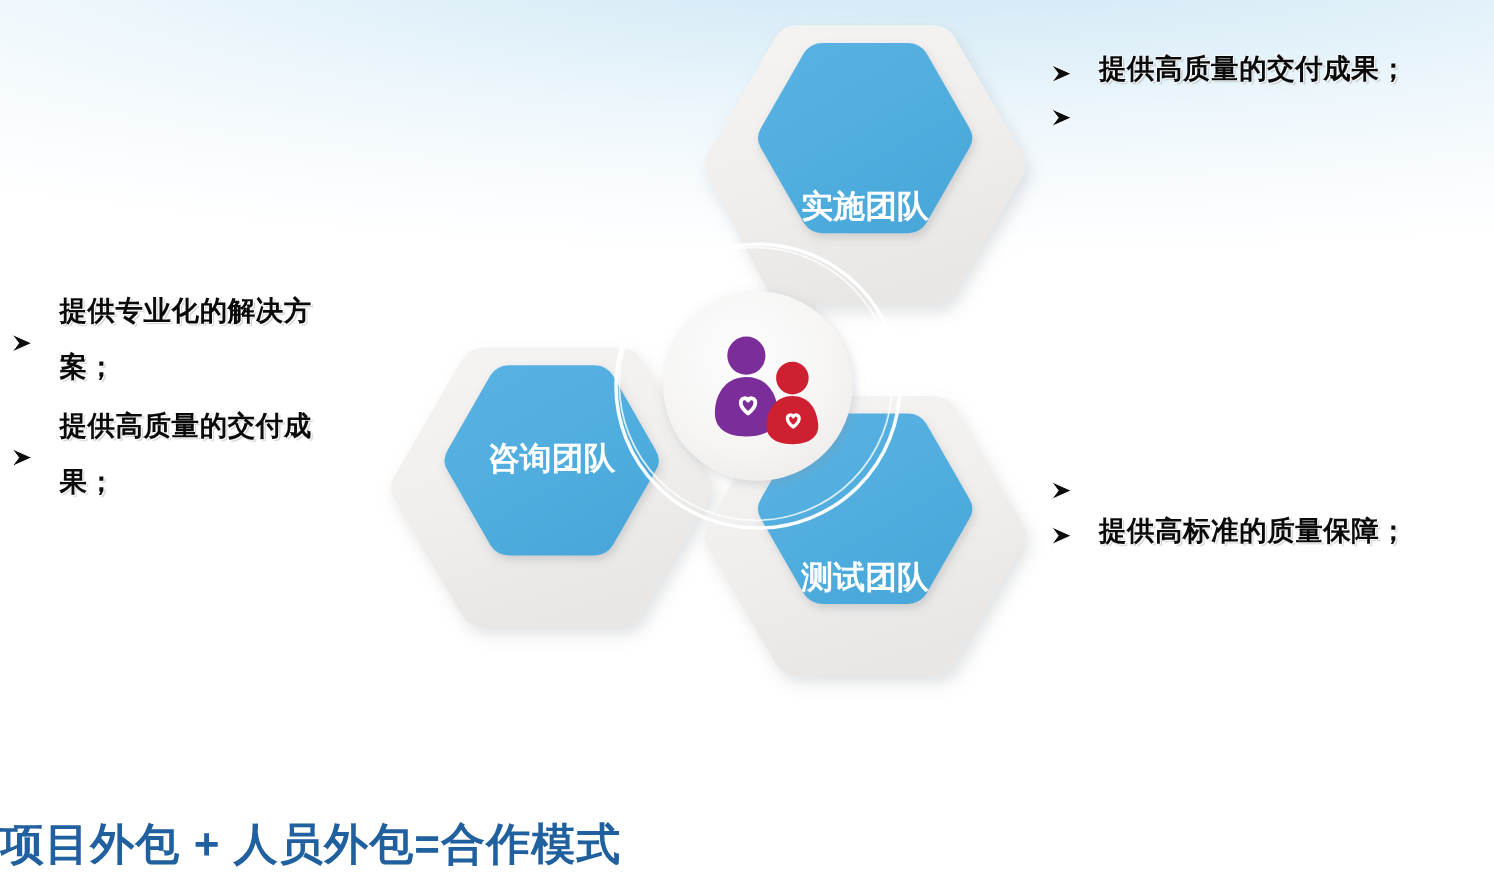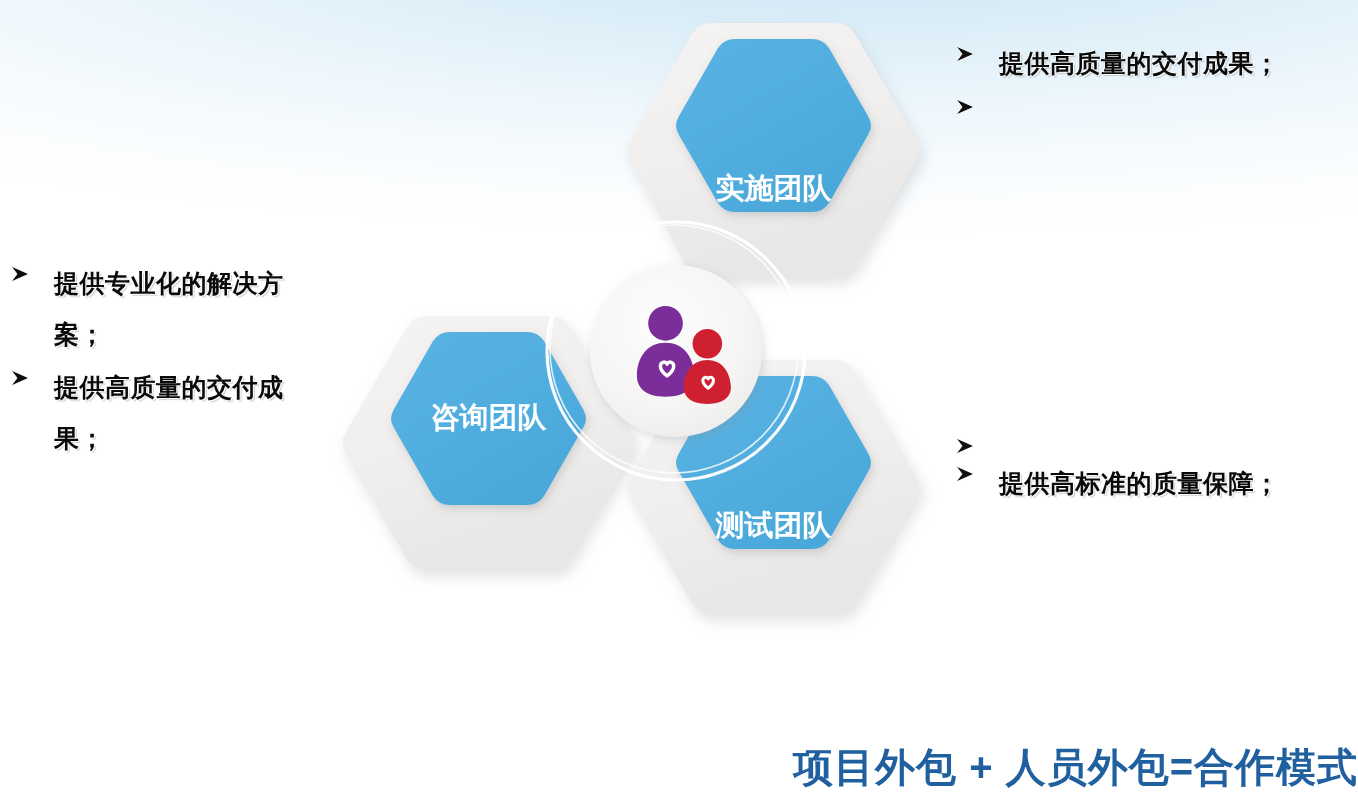--- a/index.html
+++ b/index.html
@@ -23,21 +23,21 @@
       radial-gradient(120% 42% at 62% -8%, #c7e3f5 0%, #dceef8 28%, #eef7fc 52%, #f9fcfe 72%, #ffffff 88%),
       linear-gradient(to bottom, #d9ecf8 0%, #eef6fb 14%, #fbfdfe 26%, #ffffff 34%);
   }
 
   
   .bullet-block {
     position: absolute;
   }
   .bullet-row {
     display: flex;
-    align-items: flex-start;
+    align-items: center;
     margin-bottom: 2px;
   }
   .bullet-marker {
     flex: 0 0 auto;
     width: 44px;
     padding-top: 6px;
     text-align: left;
     line-height: 1;
   }
   .bullet-marker svg { display: block; }
@@ -55,34 +55,34 @@
     white-space: pre-line;
   }
 
   #block-left  { left: 10px;   top: 258px; width: 300px; }
   #block-tr    { left: 955px;  top: 38px;  width: 340px; }
   #block-br    { left: 955px;  top: 430px; width: 345px; }
 
   
   #diagram {
     position: absolute;
-    left: 294px;
+    left: 307px;
     top: 0px;
     width: 700px;
     height: 700px;
   }
   #diagram svg { display: block; }
 
   
   #bottom-title {
     position: absolute;
     left: 0;
     top: 740px;
     width: 1358px;
-    text-align: right;
+    text-align: left;
     font-size: 40px;
     font-weight: bold;
     color: #21609f;
     letter-spacing: 1px;
   }
 </style>
 </head>
 <body>
 
 <div id="slide">

